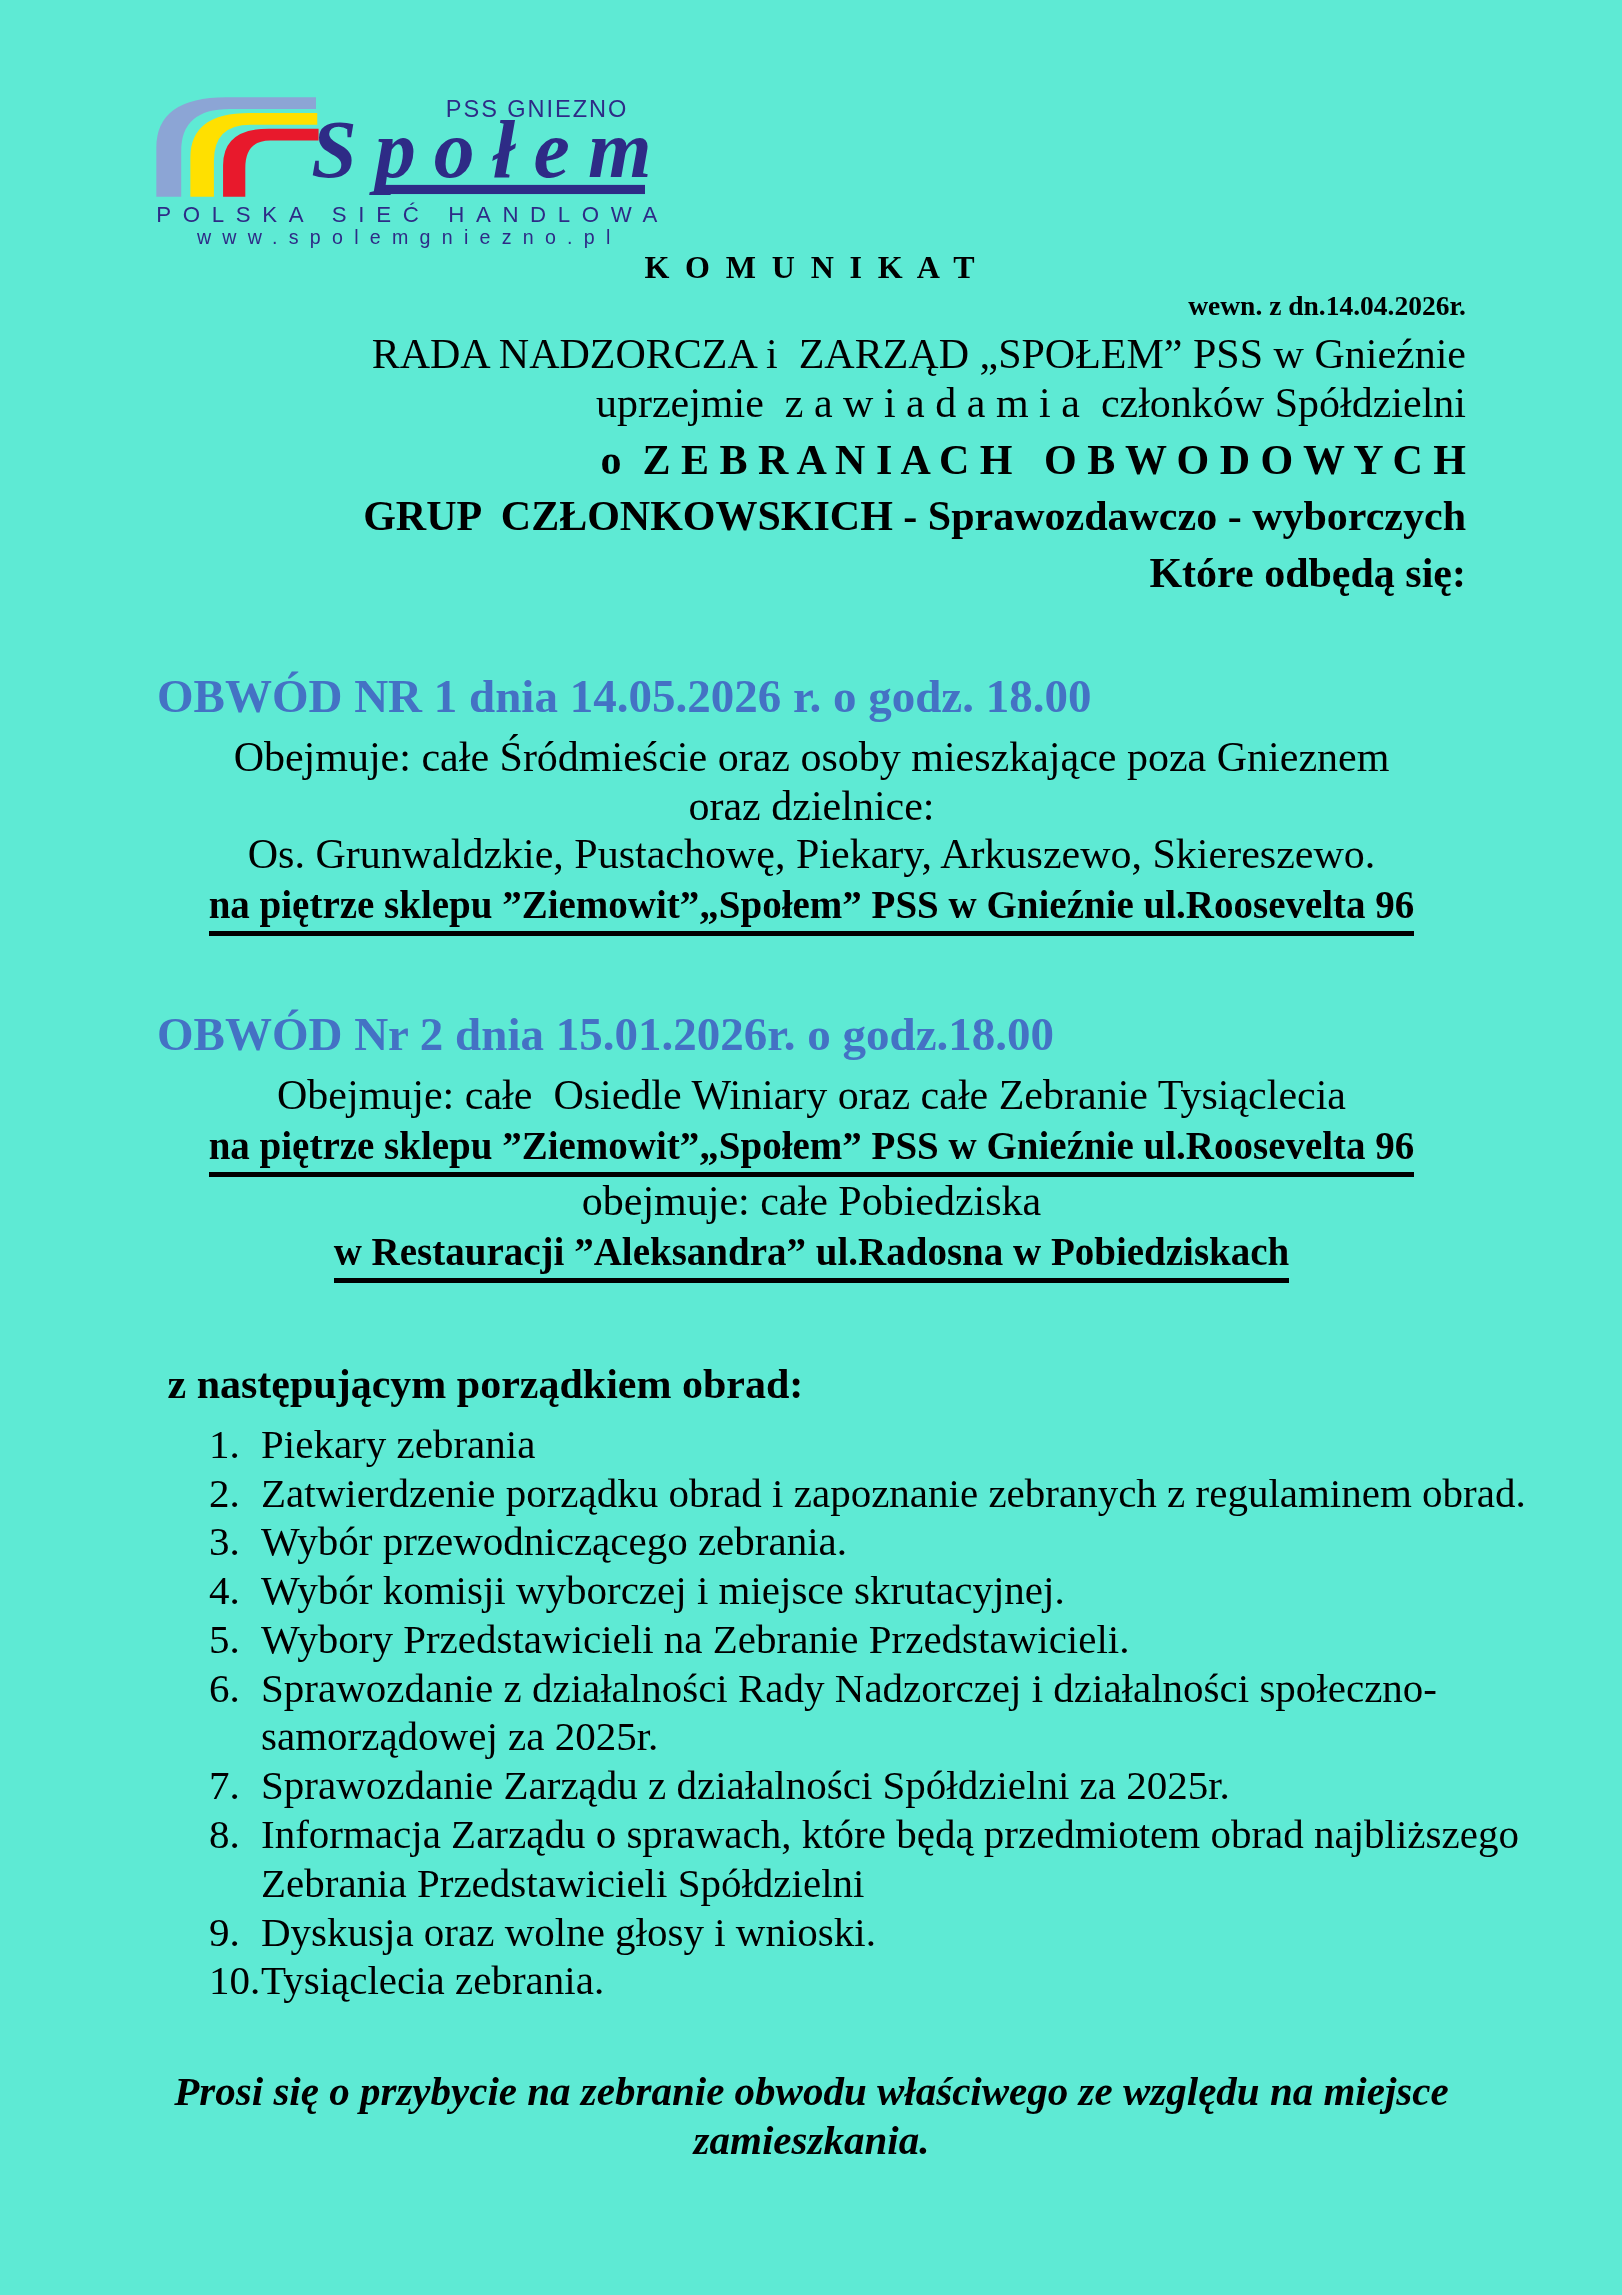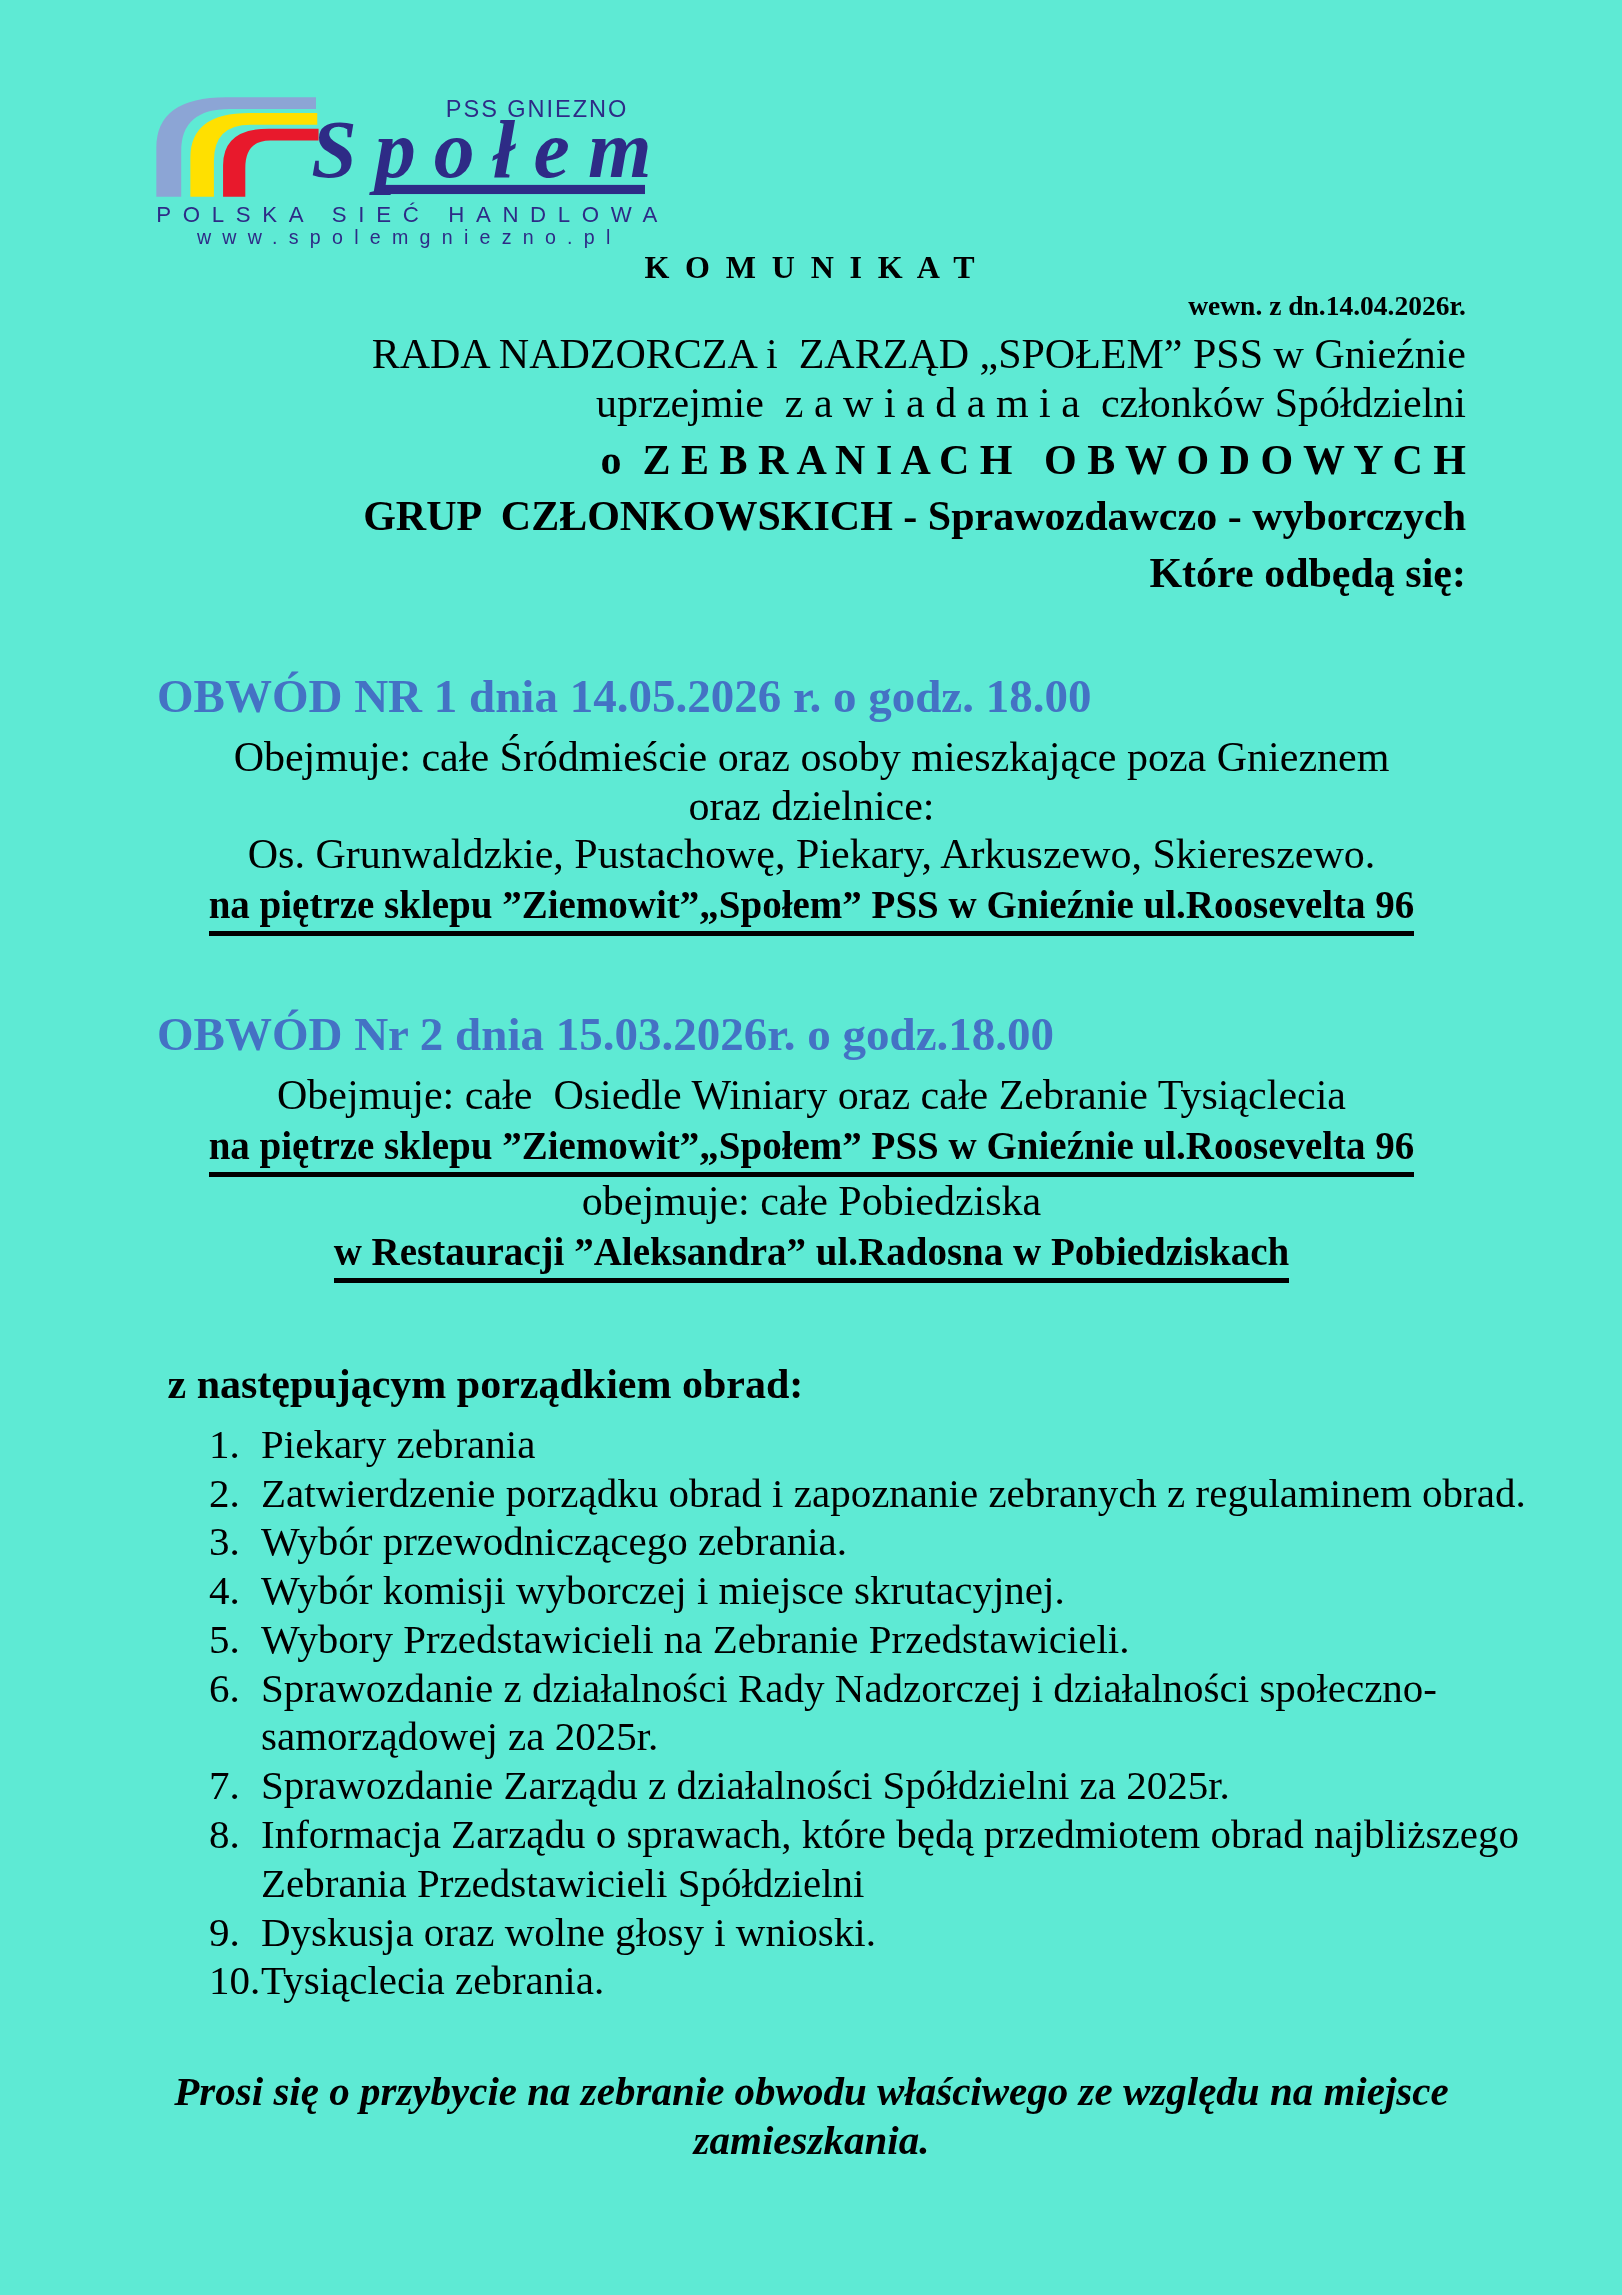--- a/index.html
+++ b/index.html
@@ -87,21 +87,21 @@
 
     <div>
       <div class="obwod-heading">OBWÓD NR 1 dnia 14.05.2026 r. o godz. 18.00</div>
       <div class="obwod-line">Obejmuje: całe Śródmieście oraz osoby mieszkające poza Gnieznem</div>
       <div class="obwod-line">oraz dzielnice:</div>
       <div class="obwod-line">Os. Grunwaldzkie, Pustachowę, Piekary, Arkuszewo, Skiereszewo.</div>
       <div class="venue"><span>na piętrze sklepu ”Ziemowit”„Społem” PSS w Gnieźnie ul.Roosevelta 96</span></div>
     </div>
 
     <div>
-      <div class="obwod-heading">OBWÓD Nr 2 dnia 15.03.2026r. o godz.18.00</div>
+      <div class="obwod-heading">OBWÓD Nr 2 dnia 15.01.2026r. o godz.18.00</div>
       <div class="obwod-line">Obejmuje: całe  Osiedle Winiary oraz całe Zebranie Tysiąclecia</div>
       <div class="venue"><span>na piętrze sklepu ”Ziemowit”„Społem” PSS w Gnieźnie ul.Roosevelta 96</span></div>
     </div>
 
     <div>
       <div class="obwod-line">obejmuje: całe Pobiedziska</div>
       <div class="venue"><span>w Restauracji ”Aleksandra” ul.Radosna w Pobiedziskach</span></div>
     </div>
 
     <div class="agenda-title">z następującym porządkiem obrad:</div>

